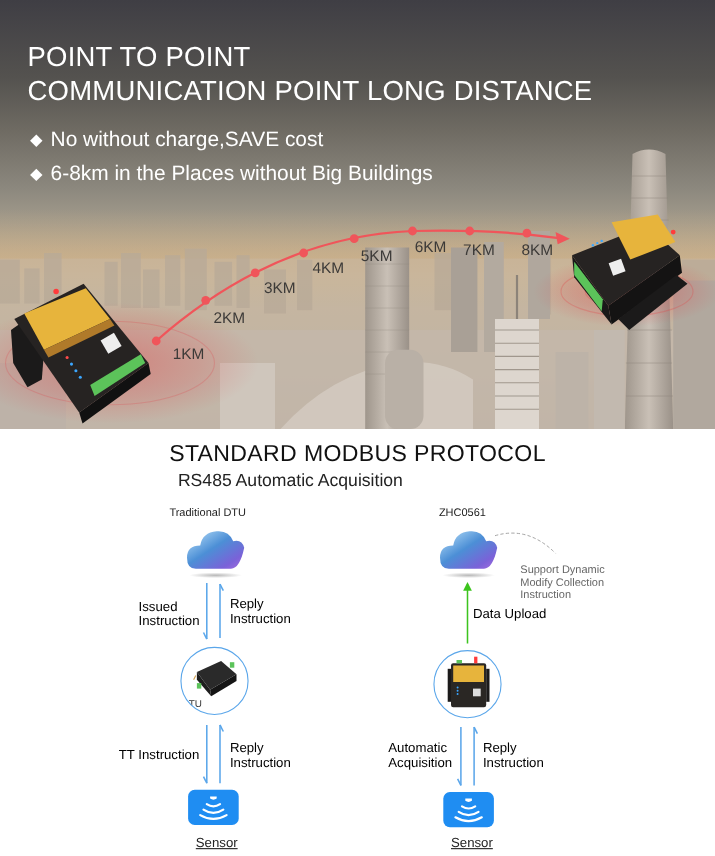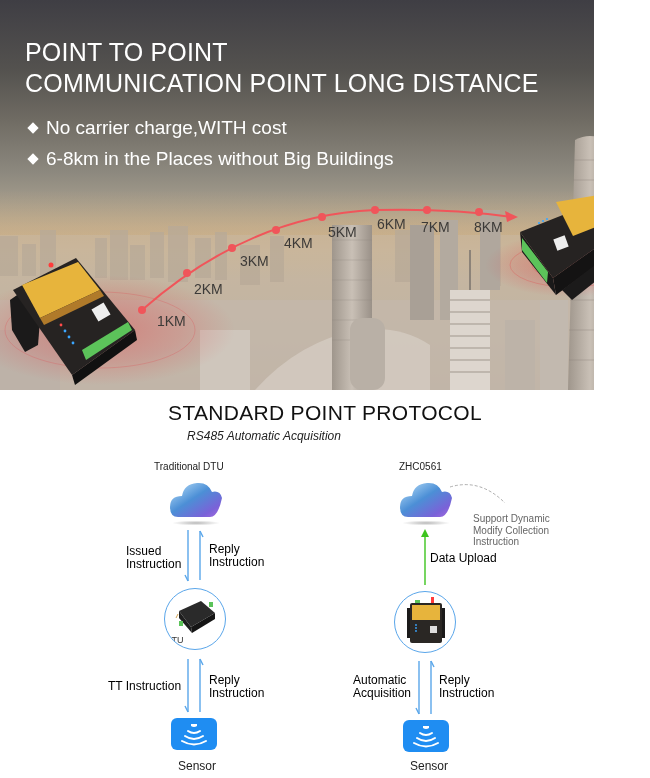--- a/index.html
+++ b/index.html
@@ -1,49 +1,49 @@
 <!DOCTYPE html>
 <html><head>
 <meta charset="utf-8">
 <style>
   * { margin: 0; padding: 0; box-sizing: border-box; }
   html, body { width: 650px; height: 778px; background: #ffffff; overflow: hidden; }
   body { font-family: "Liberation Sans", sans-serif; position: relative; }
 
   
   .banner {
-    position: absolute; left: 0; top: 0; width: 594px; height: 390px; overflow: hidden;
+    position: absolute; left: 0; top: 0; width: 650px; height: 390px; overflow: hidden;
     background: linear-gradient(180deg, #3f3e44 0%, #54524f 18%, #6e6a62 30%, #8c887e 44%, #a49c8c 52%, #b8aa93 58%, #c4b39a 64%, #bfb2a1 74%, #b7aea4 86%, #ada59e 100%);
   }
   .banner .haze {
     position: absolute; left: 0; top: 190px; width: 650px; height: 90px;
     background: linear-gradient(180deg, rgba(230,190,130,0) 0%, rgba(222,178,120,0.35) 50%, rgba(210,170,120,0) 100%);
   }
   .skyline { position: absolute; left: 0; top: 0; width: 650px; height: 390px; }
   .headline {
     position: absolute; left: 25px; top: 37px; color: #ffffff; font-size: 25px; line-height: 31px;
     letter-spacing: 0.2px; font-weight: normal;
   }
   .headline div { white-space: nowrap; }
   .bullets { position: absolute; left: 26px; top: 112px; color: #ffffff; font-size: 19px; }
   .bullet { display: flex; align-items: center; height: 31px; white-space: nowrap; }
   .bullet .diamond { width: 8px; height: 8px; background: #fff; transform: rotate(45deg); margin: 0 9px 0 3px; }
 
   .km-label { position: absolute; color: #3c3a38; font-size: 14px; white-space: nowrap; }
 
   
   .section-title { position: absolute; left: 0; width: 650px; top: 401px; text-align: center; font-size: 21px; color: #111; letter-spacing: 0.3px; }
-  .section-sub { position: absolute; left: 0; width: 528px; top: 429px; text-align: center; font-size: 12px; color: #222; font-style: italic; }
+  .section-sub { position: absolute; left: 0; width: 528px; top: 429px; text-align: center; font-size: 16px; color: #222; }
   .col-title { position: absolute; font-size: 10px; color: #222; white-space: nowrap; }
   .lbl { position: absolute; font-size: 12px; color: #000000; line-height: 13px; white-space: nowrap; }
   .note { position: absolute; font-size: 10px; color: #666; line-height: 11.5px; white-space: nowrap; }
   .circle { position: absolute; width: 62px; height: 62px; border: 1.5px solid #5aa6ea; border-radius: 50%; background: #fff; overflow: hidden; }
   .circle .cap { position: absolute; left: 0; width: 100%; bottom: 4px; font-size: 9px; color: #333; }
   .sensor { position: absolute; width: 46px; height: 32px; border-radius: 6px; background: #1f8df2; }
-  .sensor-cap { position: absolute; font-size: 12px; color: #222; }
+  .sensor-cap { position: absolute; font-size: 12px; color: #222; text-decoration: underline; }
   .abs { position: absolute; }
 </style>
 </head>
 <body>
 
 <div class="banner">
   <div class="haze"></div>
 
   <svg class="skyline" viewBox="0 0 650 390" width="650" height="390">
     <defs>
@@ -178,39 +178,39 @@
   </svg>
 
   <div class="headline">
     <div>POINT TO POINT</div>
     <div>COMMUNICATION POINT LONG DISTANCE</div>
   </div>
 
   <div class="bullets">
     <div class="bullet">
       <span class="diamond"></span>
-      <span>No carrier charge,WITH cost</span>
+      <span>No without charge,SAVE cost</span>
     </div>
     <div class="bullet">
       <span class="diamond"></span>
       <span>6-8km in the Places without Big Buildings</span>
     </div>
   </div>
 
   <span class="km-label" style="left:157px;top:313px">1KM</span>
   <span class="km-label" style="left:194px;top:281px">2KM</span>
   <span class="km-label" style="left:240px;top:253px">3KM</span>
   <span class="km-label" style="left:284px;top:235px">4KM</span>
   <span class="km-label" style="left:328px;top:224px">5KM</span>
   <span class="km-label" style="left:377px;top:216px">6KM</span>
   <span class="km-label" style="left:421px;top:219px">7KM</span>
   <span class="km-label" style="left:474px;top:219px">8KM</span>
 </div>
 
-<div class="section-title">STANDARD POINT PROTOCOL</div>
+<div class="section-title">STANDARD MODBUS PROTOCOL</div>
 <div class="section-sub">RS485 Automatic Acquisition</div>
 
 <svg class="abs" style="left:0;top:0" width="650" height="778">
   <defs>
     <linearGradient id="cloudg" x1="0" y1="0" x2="1" y2="1">
       <stop offset="0" stop-color="#bfe4fb"></stop>
       <stop offset="0.45" stop-color="#4c8fd6"></stop>
       <stop offset="0.8" stop-color="#7a62d8"></stop>
       <stop offset="1" stop-color="#a66ddf"></stop>
     </linearGradient>

